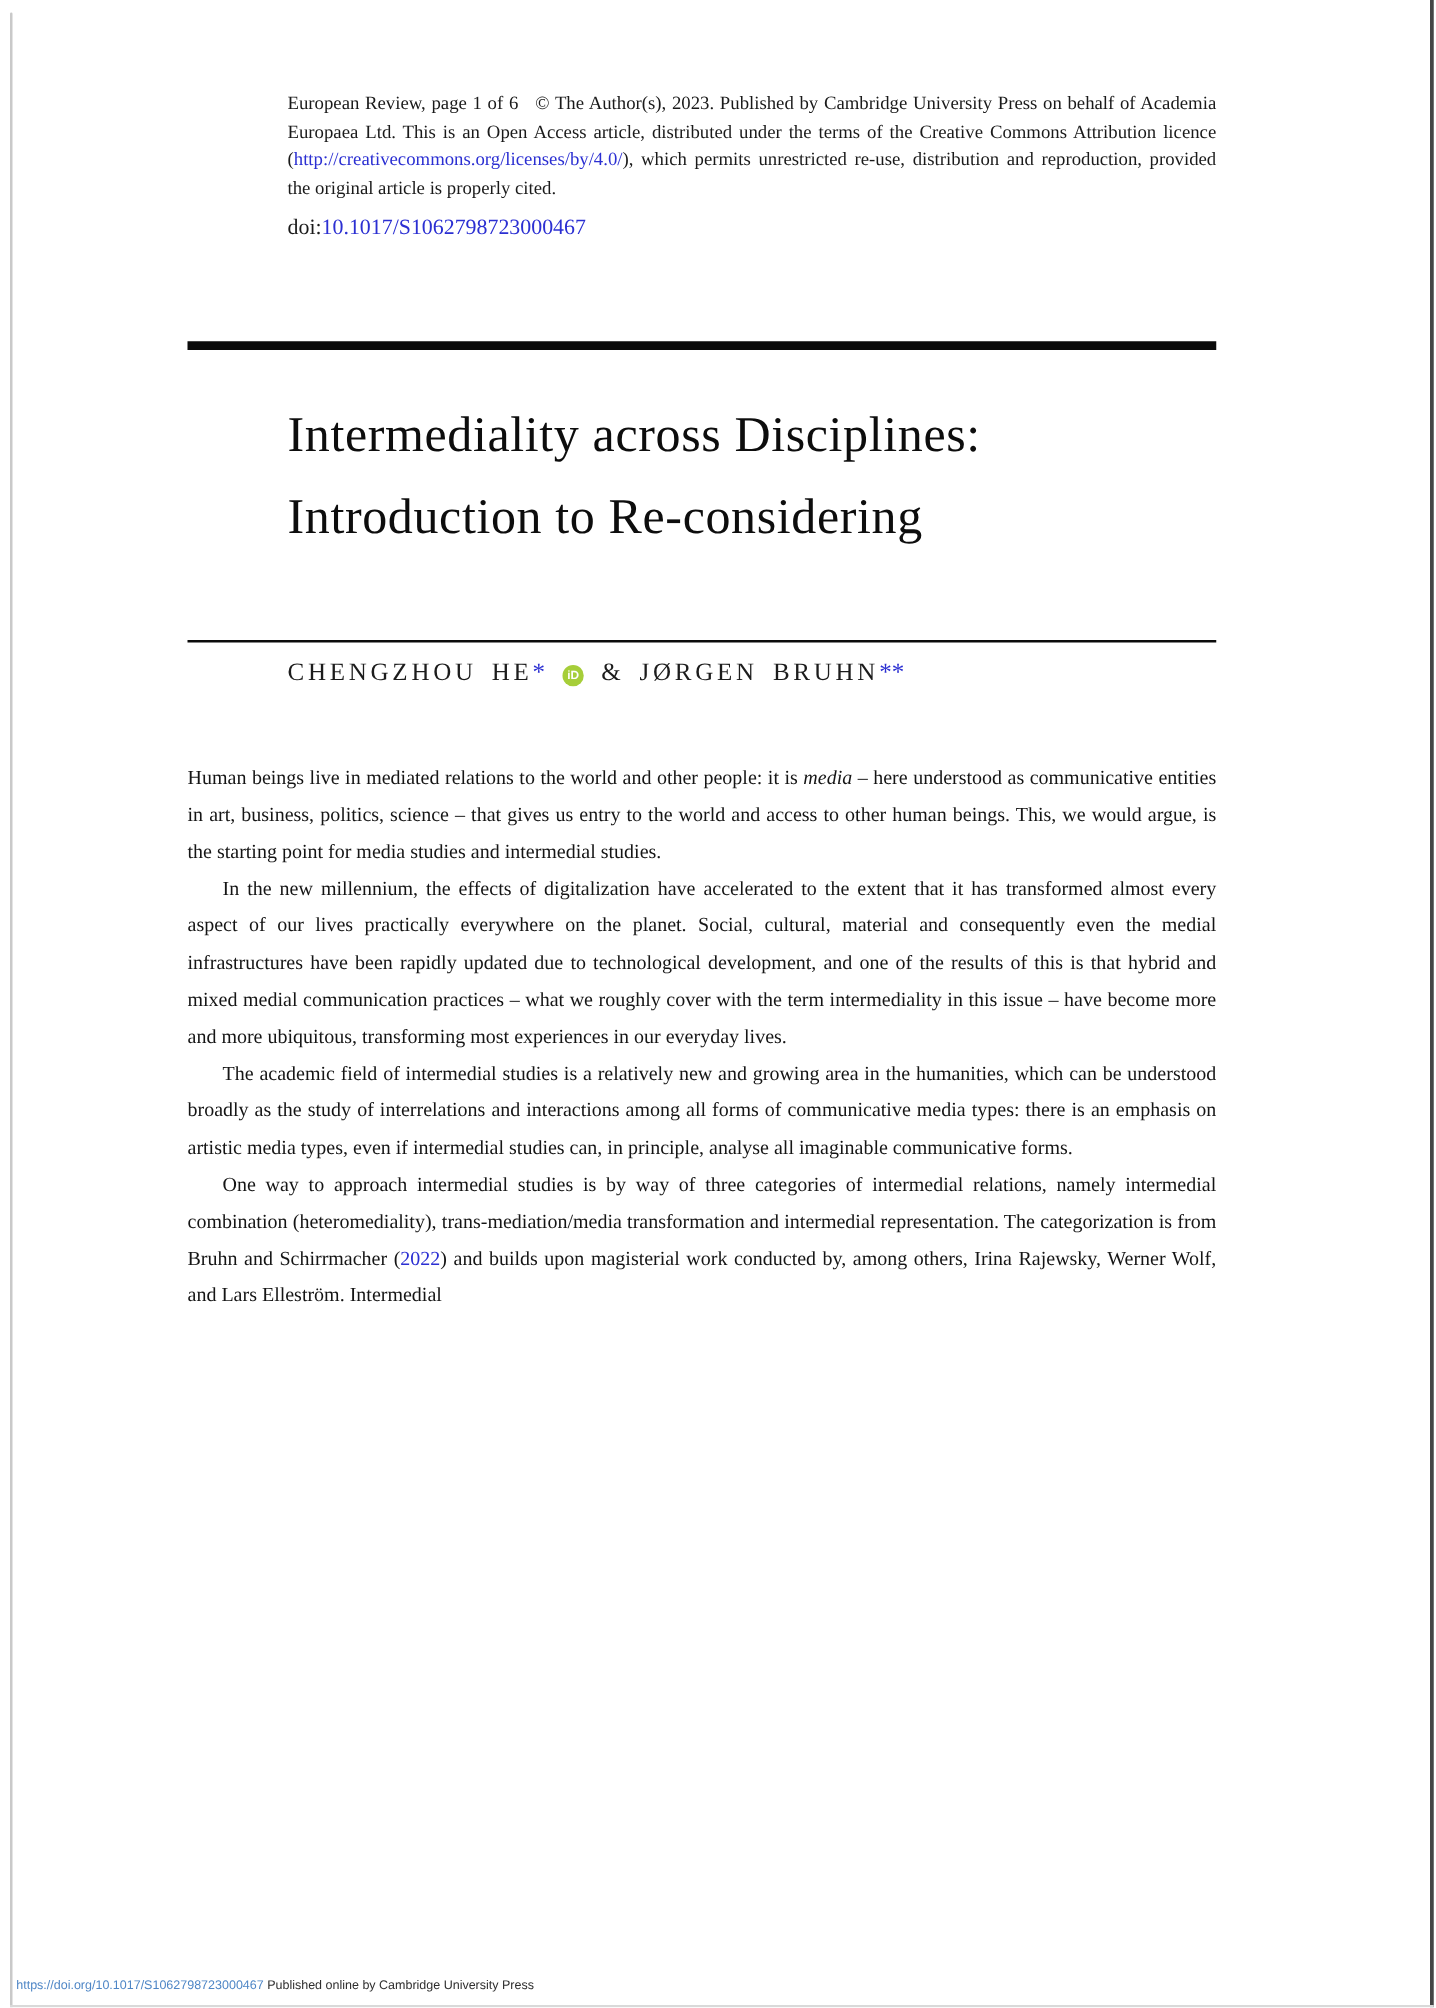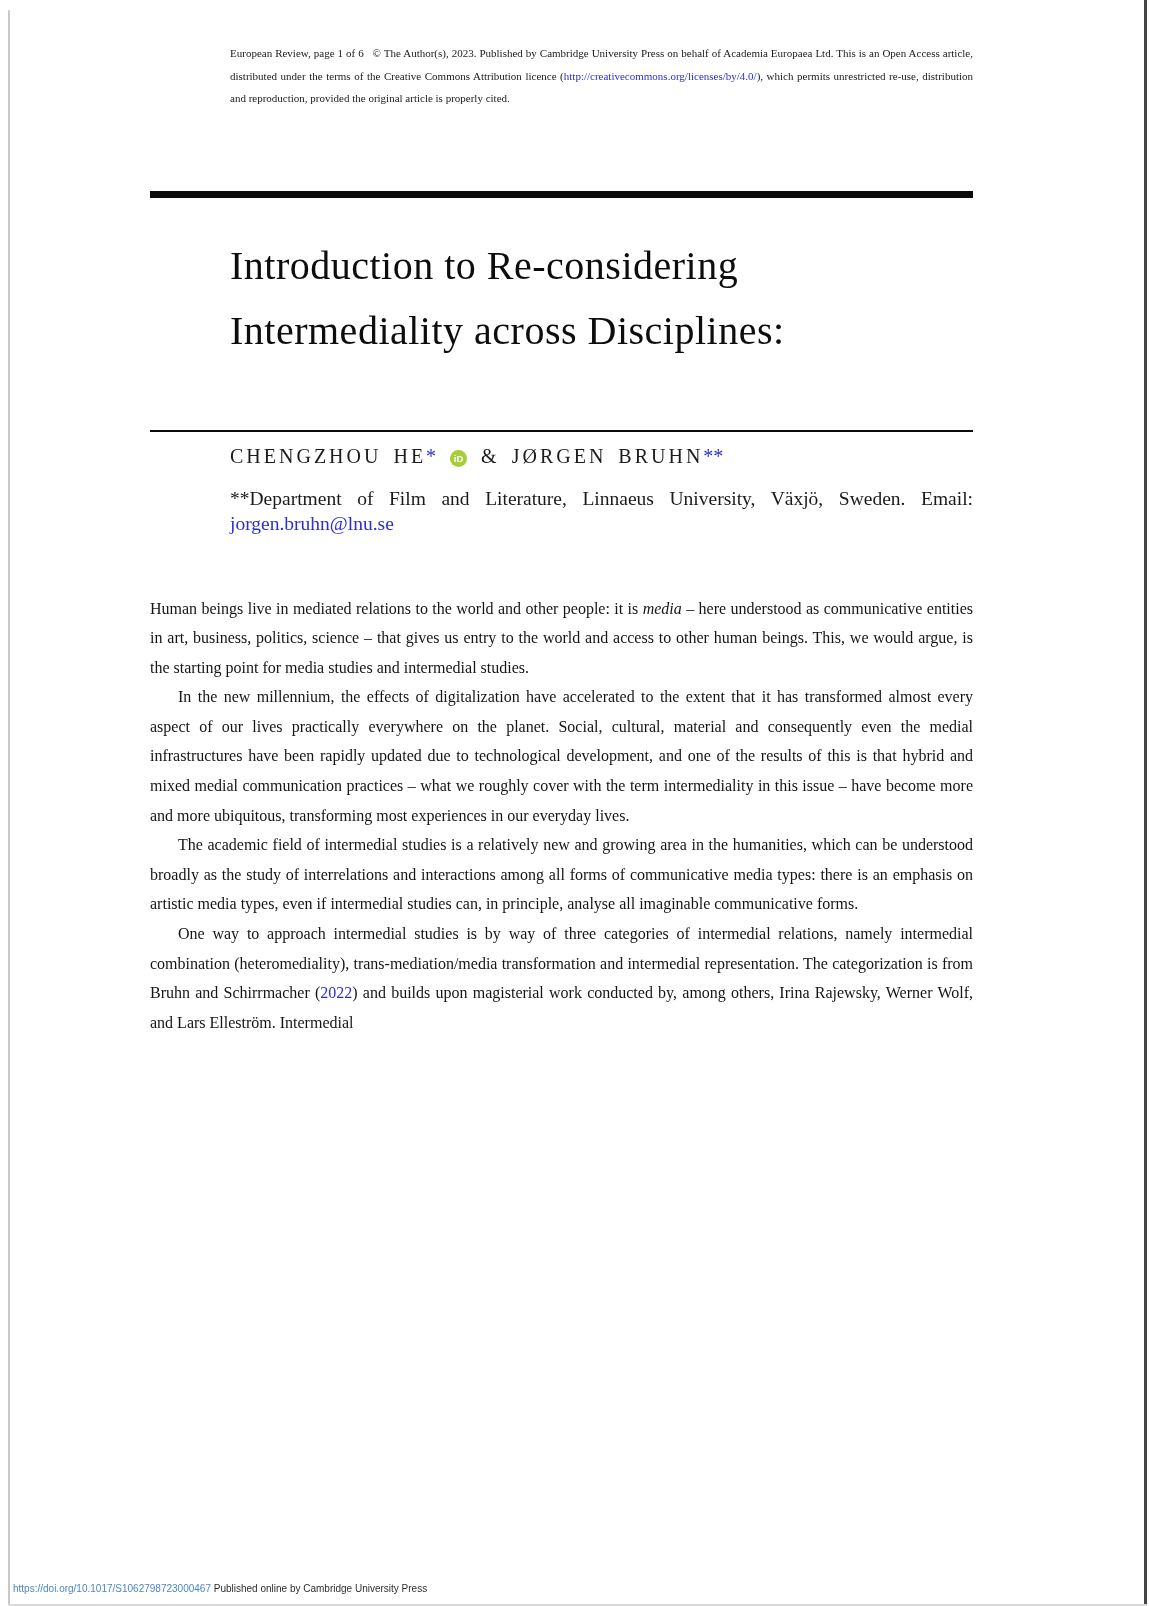--- a/index.html
+++ b/index.html
@@ -22,22 +22,22 @@
   }
   .edge-bottom {
     position: absolute; left: 8px; right: 2px; bottom: 0;
     height: 2px; background: #d9d9d9;
   }
   p, h1 { margin: 0; }
   .front { margin-left: 230px; margin-right: 176px; }
   .bodycol { margin-left: 150px; margin-right: 176px; }
 
   .header-text {
-    margin-top: 42px;
-    font-size: 11px;
+    margin-top: 72px;
+    font-size: 15px;
     line-height: 22.5px;
     text-align: justify;
     color: #1a1a1a;
   }
   .doi-line {
     margin-top: 8px;
     font-size: 17.5px;
     line-height: 22px;
     color: #1a1a1a;
   }
@@ -126,35 +126,35 @@
 </head>
 <body>
 
 <div class="page">
   <div class="edge-left"></div>
   <div class="edge-right"></div>
   <div class="edge-bottom"></div>
 
   <p class="header-text front"><span>European Review, page 1 of 6 &nbsp;&nbsp;© The Author(s), 2023. Published by Cambridge University Press on behalf of Academia Europaea Ltd. This is an Open Access article, distributed under the terms of the Creative Commons Attribution licence (</span><a class="link" href="#">http://creativecommons.org/licenses/by/4.0/</a><span>), which permits unrestricted re-use, distribution and reproduction, provided the original article is properly cited.</span></p>
 
+  <p class="doi-line front"><span>doi:</span><a class="link" href="#">10.1017/S1062798723000467</a></p>
 
   <div class="rule-thick"></div>
 
   <h1 class="title">
+    <span class="title-line">Intermediality across Disciplines:</span>
     <span class="title-line">Introduction to Re-considering</span>
-    <span class="title-line">Intermediality across Disciplines:</span>
   </h1>
 
   <div class="rule-thin"></div>
 
   <div class="front">
     <p class="authors"><span>CHENGZHOU HE</span><span class="marker">*</span> <span class="orcid">iD</span> <span>&amp;</span> <span>JØRGEN BRUHN</span><span class="marker">**</span></p>
 
     <div class="affil-group">
-      <p class="affil"><span>**Department of Film and Literature, Linnaeus University, Växjö, Sweden. Email: </span><a class="link" href="#">jorgen.bruhn@lnu.se</a></p>
     </div>
   </div>
 
   <div class="bodycol">
     <p class="para"><span>Human beings live in mediated relations to the world and other people: it is </span><em>media</em><span> – here understood as communicative entities in art, business, politics, science – that gives us entry to the world and access to other human beings. This, we would argue, is the starting point for media studies and intermedial studies.</span></p>
     <p class="para indent"><span>In the new millennium, the effects of digitalization have accelerated to the extent that it has transformed almost every aspect of our lives practically everywhere on the planet. Social, cultural, material and consequently even the medial infrastructures have been rapidly updated due to technological development, and one of the results of this is that hybrid and mixed medial communication practices – what we roughly cover with the term intermediality in this issue – have become more and more ubiquitous, transforming most experiences in our everyday lives.</span></p>
     <p class="para indent"><span>The academic field of intermedial studies is a relatively new and growing area in the humanities, which can be understood broadly as the study of interrelations and interactions among all forms of communicative media types: there is an emphasis on artistic media types, even if intermedial studies can, in principle, analyse all imaginable communicative forms.</span></p>
     <p class="para indent"><span>One way to approach intermedial studies is by way of three categories of intermedial relations, namely intermedial combination (heteromediality), trans-mediation/media transformation and intermedial representation. The categorization is from Bruhn and Schirrmacher (</span><a class="link" href="#">2022</a><span>) and builds upon magisterial work conducted by, among others, Irina Rajewsky, Werner Wolf, and Lars Elleström. Intermedial</span></p>
   </div>
 

